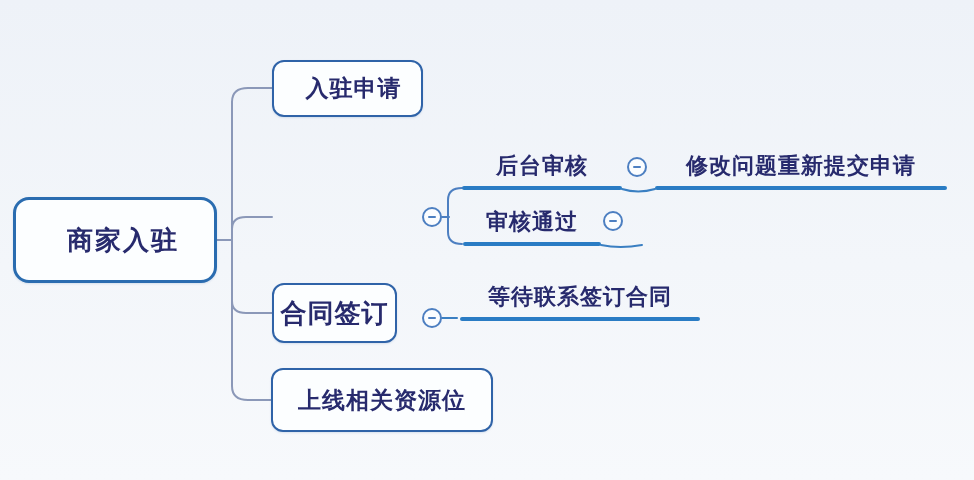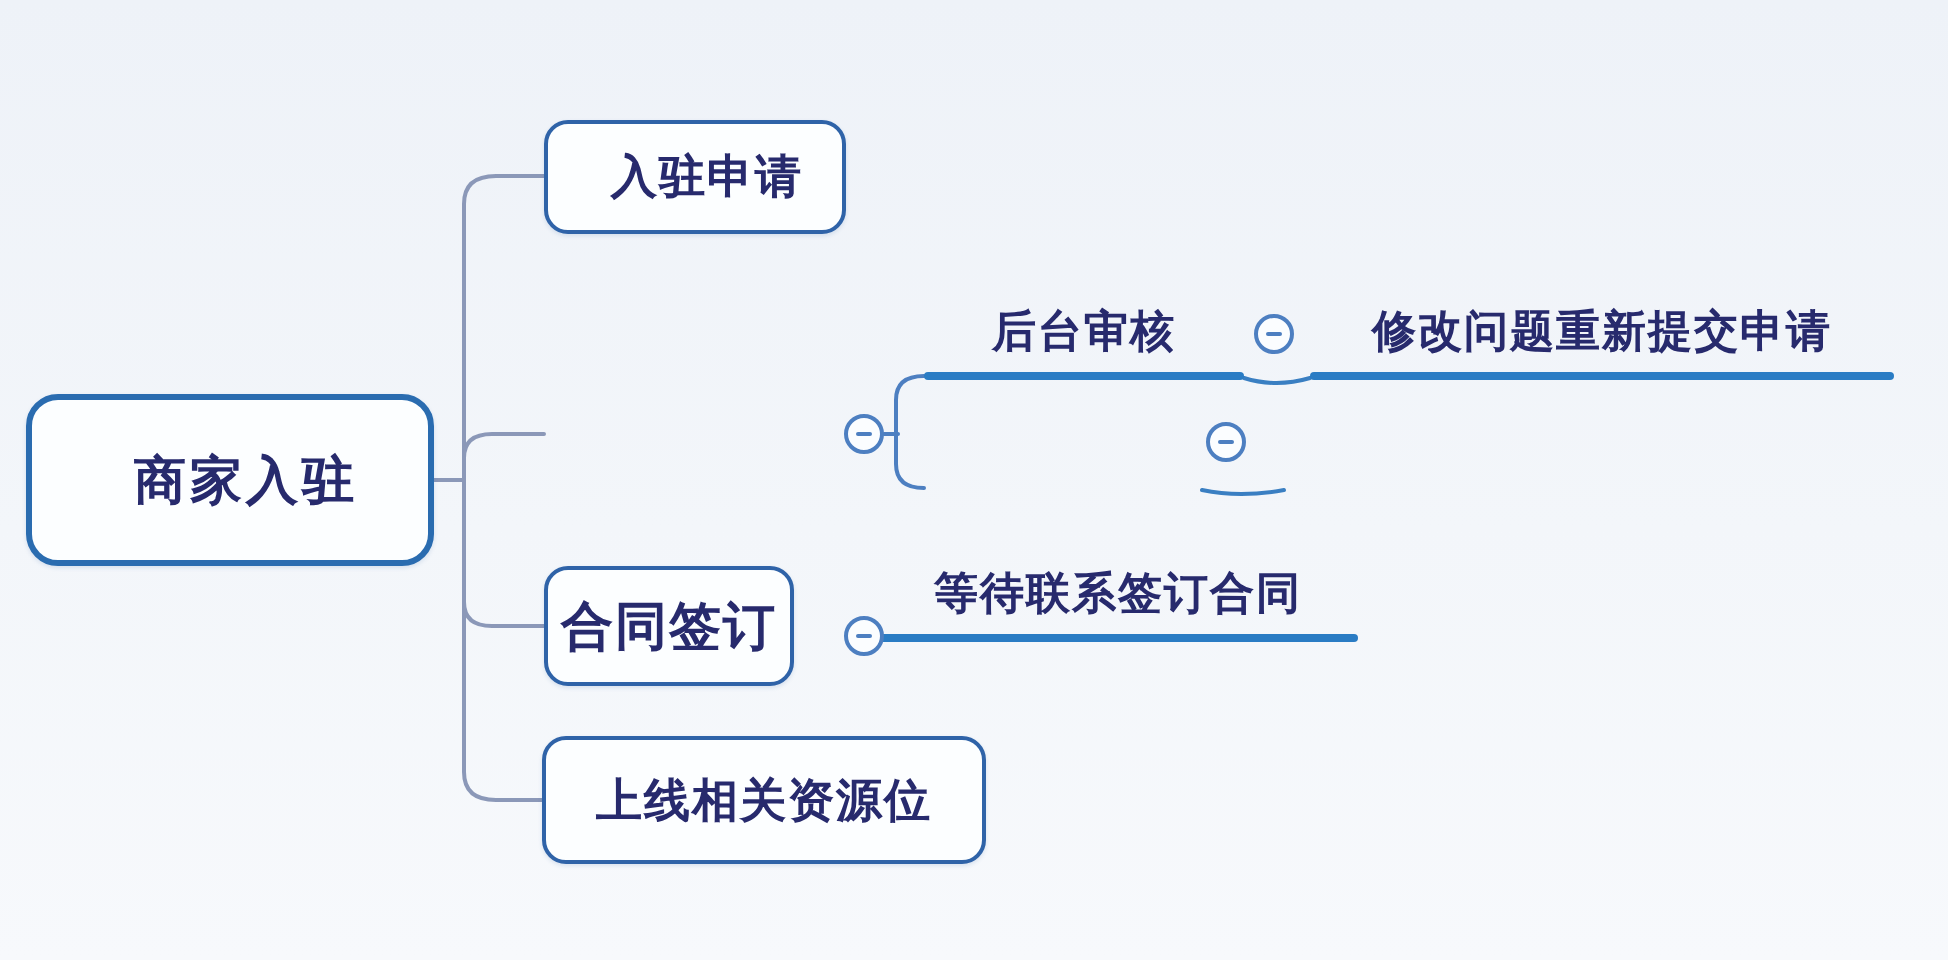--- a/index.html
+++ b/index.html
@@ -34,21 +34,21 @@
     padding-bottom:9px;
   }
   .line-topic::after{
     content:"";position:absolute;left:0;right:0;bottom:0;height:4px;
     border-radius:2px;background:#2a7cc4;
   }
   .t-fail{left:462px;top:146px;width:160px;height:44px;}
   .t-resubmit{left:655px;top:146px;width:292px;height:44px;}
   .t-pass{left:463px;top:201px;width:138px;height:45px;}
   .t-deposit{left:642px;top:201px;width:213px;height:45px;}
-  .t-wait{left:439px;top:276px;width:240px;height:45px;}
+  .t-wait{left:460px;top:276px;width:240px;height:45px;}
 
   
   .collapse{
     position:absolute;box-sizing:border-box;
     width:20px;height:20px;border-radius:50%;
     border:2px solid #4d7fc1;background:#fbfdff;
     display:flex;align-items:center;justify-content:center;
     cursor:pointer;
   }
   .minus{width:8px;height:2px;background:#4d7fc1;border-radius:1px;}
@@ -96,20 +96,23 @@
   <div class="topic n-online">
     <span>上线相关资源位</span>
   </div>
 
   <div class="line-topic t-fail">
     <span>后台审核</span>
   </div>
   <div class="line-topic t-resubmit">
     <span>修改问题重新提交申请</span>
   </div>
+  <div class="line-topic t-pass">
+    <span>审核通过</span>
+  </div>
   <div class="line-topic t-wait">
     <span>等待联系签订合同</span>
   </div>
 
   <div class="collapse c-review">
     <span class="minus"></span>
   </div>
   <div class="collapse c-contract">
     <span class="minus"></span>
   </div>

